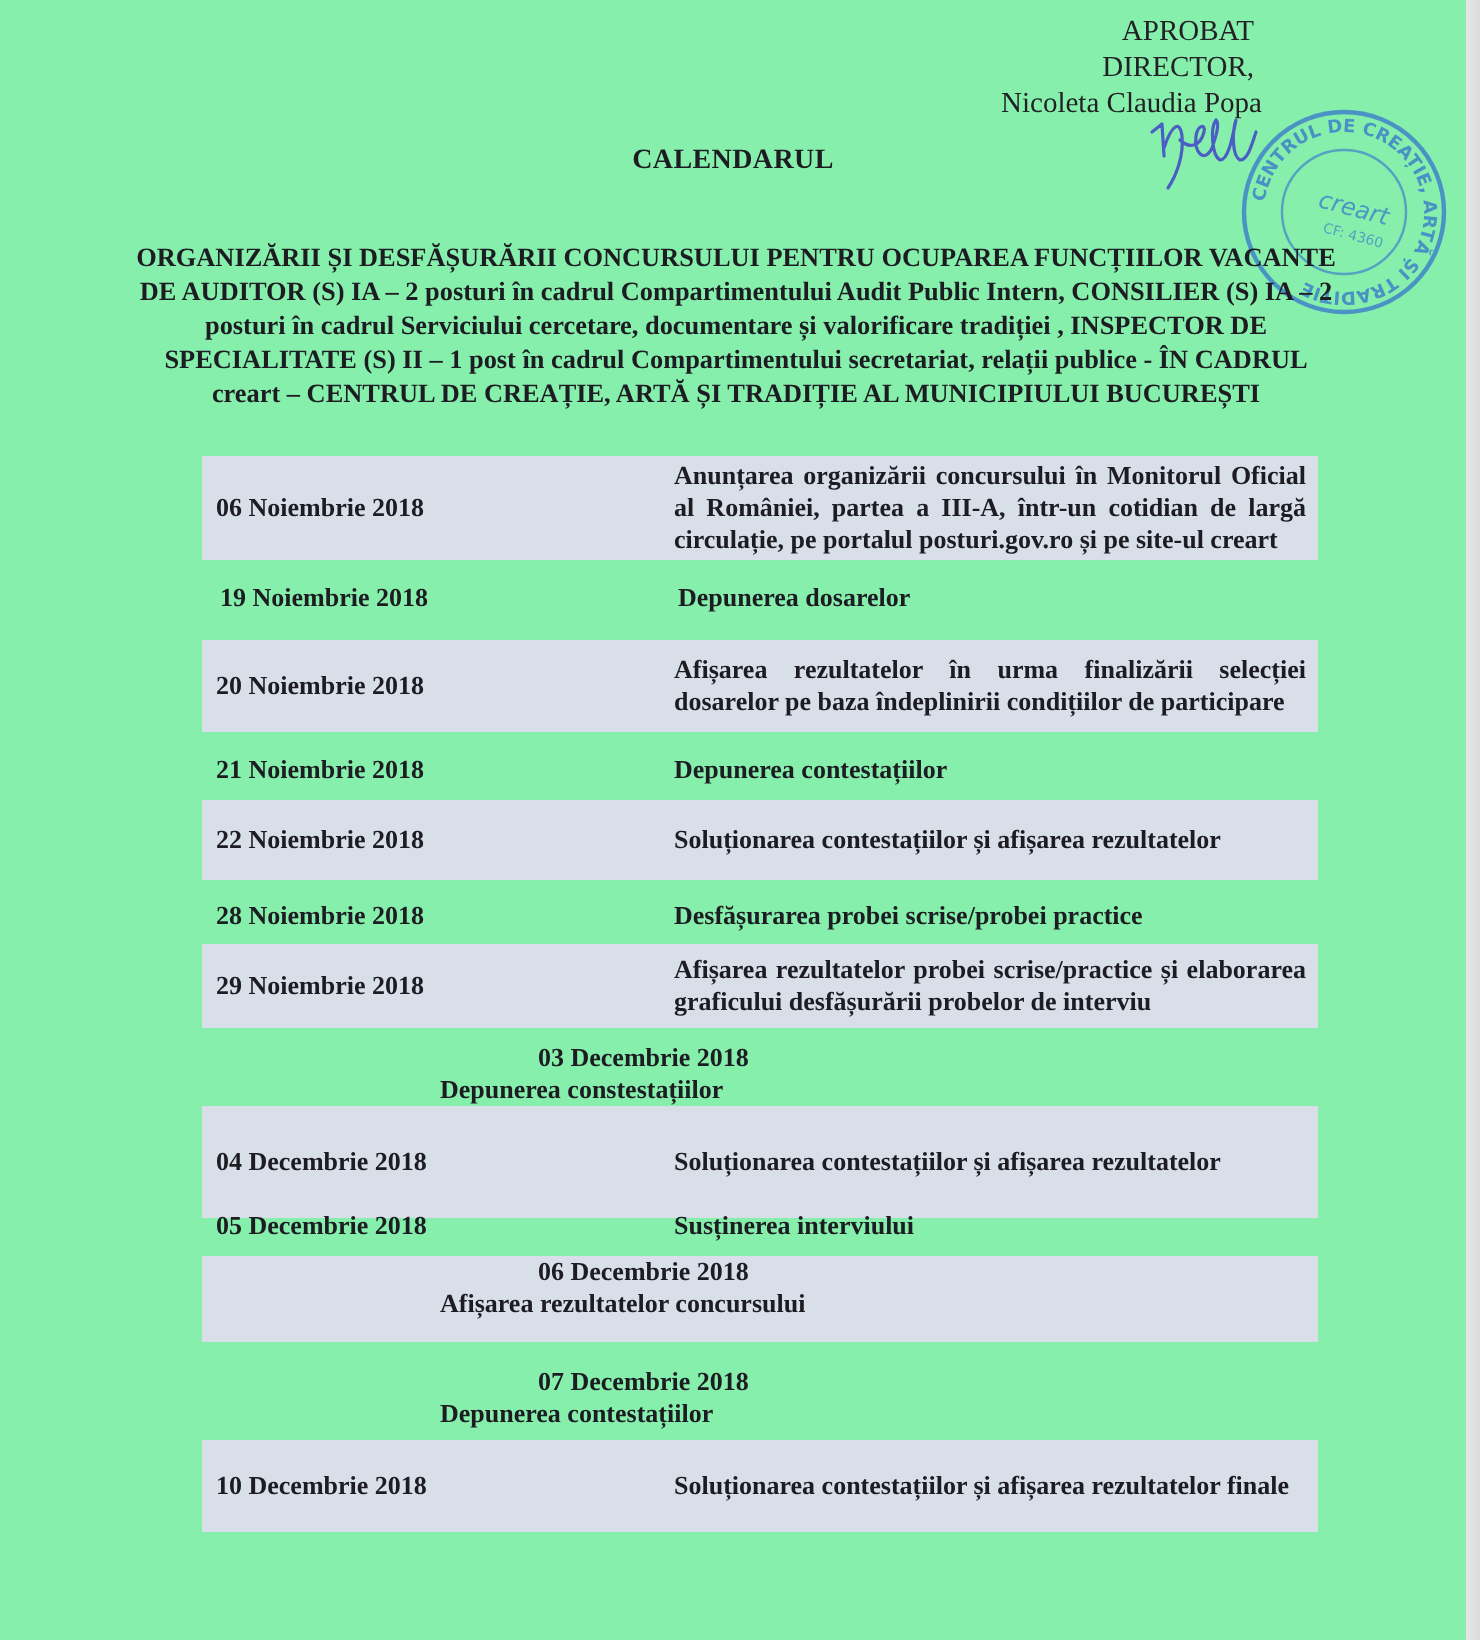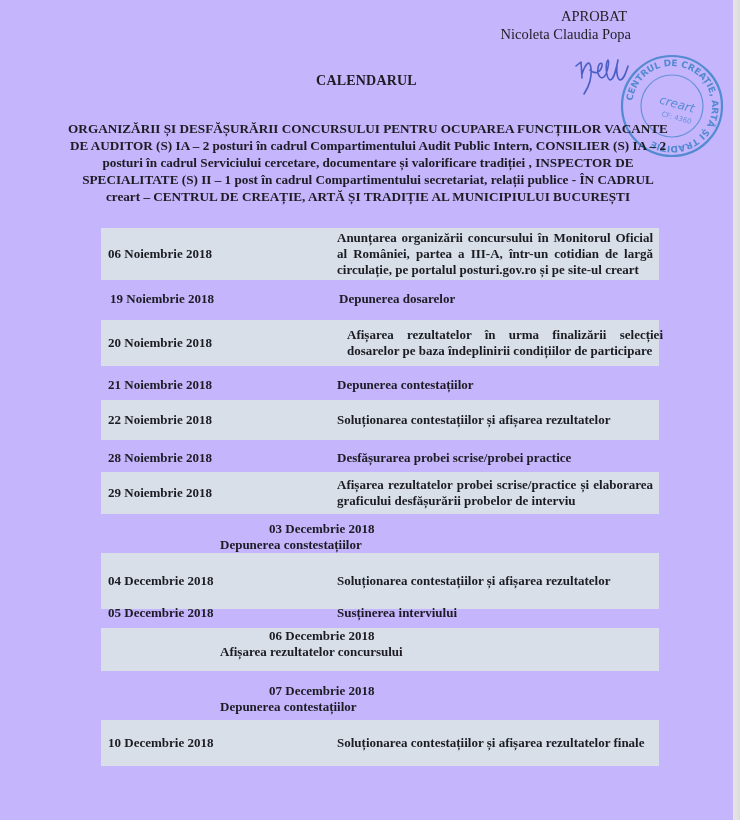--- a/index.html
+++ b/index.html
@@ -13,21 +13,21 @@
       position: relative;
       overflow: hidden;
       font-family: "Liberation Serif", "DejaVu Serif", serif;
       color: #1c1c22;
     }
     .page {
       position: absolute;
       left: 0; top: 0;
       width: 733px;
       height: 820px;
-      background: #c4b5fd;
+      background: #86efac;
     }
     .page-edge {
       position: absolute;
       left: 733px; top: 0;
       width: 7px; height: 820px;
       background: linear-gradient(to right, #e6e6e6, #dcdcdc);
     }
     .approval {
       position: absolute;
       top: 7px;
@@ -102,20 +102,21 @@
       box-sizing: border-box;
     }
   </style>
 </head>
 <body>
 
 <div class="page">
 
   <div class="approval">
     <div class="l1">APROBAT</div>
+    <div class="l2">DIRECTOR,</div>
     <div>Nicoleta Claudia Popa</div>
   </div>
 
   <div class="signature">
     <svg width="60" height="50" viewBox="0 0 60 50">
       <path d="M4 14 L9 10 L10 26 M10 22 C14 10 18 8 19 16 C20 26 16 36 12 42 M18 18 C22 22 28 22 30 14 C31 10 27 10 26 16 C25 24 30 30 34 22 C36 16 38 10 36 8 C33 12 34 26 38 28 C42 28 44 18 46 8 C44 14 44 26 48 28 C52 28 54 20 56 14" fill="none" stroke="#4a5ec4" stroke-width="1.6" stroke-linecap="round" stroke-linejoin="round"></path>
     </svg>
   </div>
 
   <div class="stamp">
@@ -138,21 +139,21 @@
 
   <div class="schedule">
     <div class="row shaded" style="top:0px;height:52px;">
       <div class="date">06 Noiembrie 2018</div>
       <div class="activity">Anunțarea organizării concursului în Monitorul Oficial al României, partea a III-A, într-un cotidian de largă circulație, pe portalul posturi.gov.ro și pe site-ul creart</div>
     </div>
     <div class="row" style="top:57px;height:28px;justify-content:flex-end;">
       <div class="date">19 Noiembrie 2018</div>
       <div class="activity">Depunerea dosarelor</div>
     </div>
-    <div class="row shaded" style="top:92px;height:46px;gap:10px;">
+    <div class="row shaded" style="top:92px;height:46px;">
       <div class="date">20 Noiembrie 2018</div>
       <div class="activity">Afișarea rezultatelor în urma finalizării selecției dosarelor pe baza îndeplinirii condițiilor de participare</div>
     </div>
     <div class="row" style="top:143px;height:28px;">
       <div class="date">21 Noiembrie 2018</div>
       <div class="activity">Depunerea contestațiilor</div>
     </div>
     <div class="row shaded" style="top:172px;height:40px;">
       <div class="date">22 Noiembrie 2018</div>
       <div class="activity">Soluționarea contestațiilor și afișarea rezultatelor</div>

